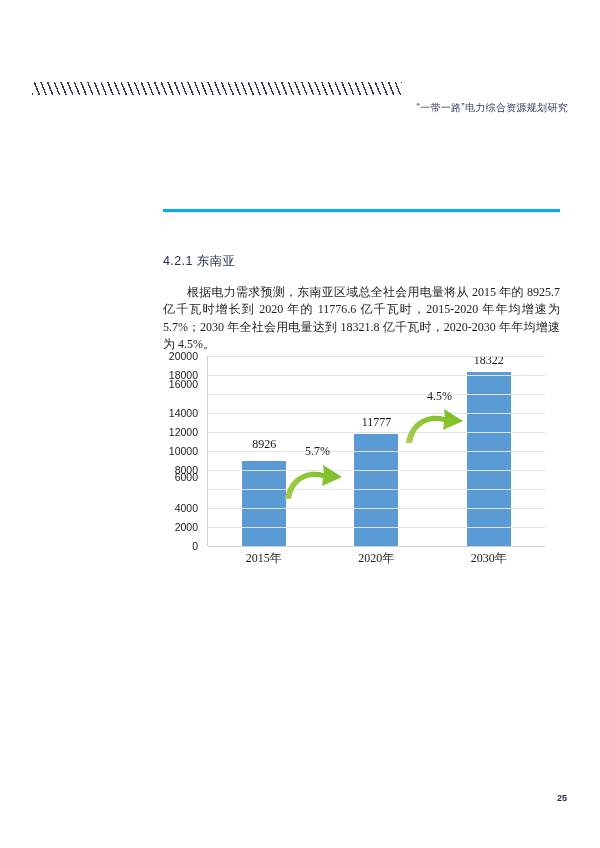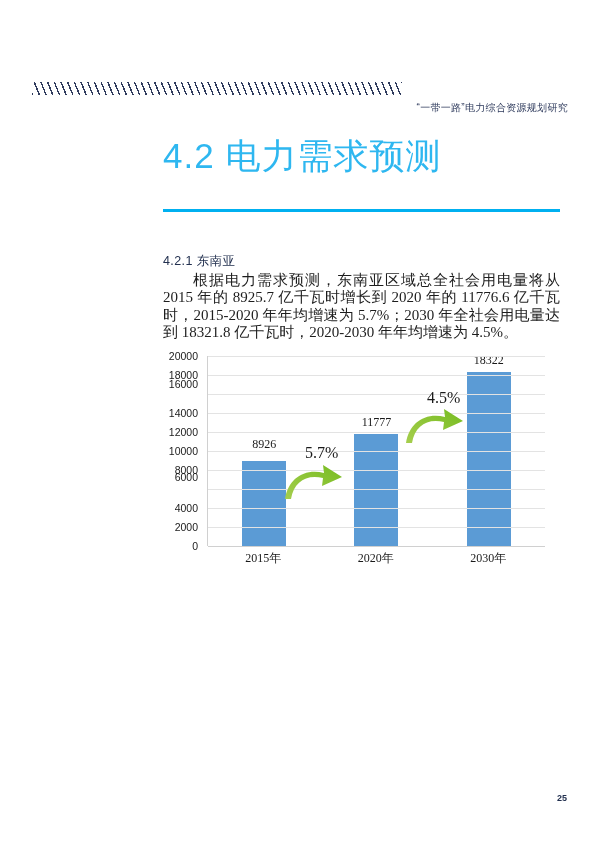--- a/index.html
+++ b/index.html
@@ -87,24 +87,24 @@
     color: #22304f;
     letter-spacing: 0.4px;
     white-space: nowrap;
     margin-top: 12px;
   }
 
   
   .body-para {
     position: absolute;
     left: 163px;
-    top: 272px;
+    top: 284px;
     width: 397px;
     font-family: "Liberation Serif", "DejaVu Serif", serif;
-    font-size: 15px;
+    font-size: 12px;
     line-height: 17.4px;
     color: #1d1d1d;
     text-align: justify;
     text-indent: 2em;
   }
 
   
   .chart-block {
     position: absolute;
     left: 155px;
@@ -174,35 +174,35 @@
     font-size: 12px;
     color: #1a1a1a;
     white-space: nowrap;
   }
   .x-axis {
     position: absolute;
     left: 52px;
     right: 0;
     top: 194px;
     display: flex;
-    justify-content: flex-start;
+    justify-content: flex-end;
   }
   .x-tick {
     width: 33.3%;
     text-align: center;
     font-family: "Liberation Serif", "DejaVu Serif", serif;
     font-size: 12px;
     color: #1a1a1a;
     white-space: nowrap;
   }
 
   .growth-annotation {
     position: absolute;
     font-family: "Liberation Serif", "DejaVu Serif", serif;
-    font-size: 16px;
+    font-size: 12px;
     color: #1a1a1a;
     white-space: nowrap;
   }
   .arrow-svg { position: absolute; }
 
   
   .figure-caption {
     position: absolute;
     left: 0;
     right: 0;
@@ -229,21 +229,20 @@
 </head>
 <body>
 
 <div class="page">
 
   <div class="header">
     <div class="hatch"></div>
     <div class="header-title">“一带一路”电力综合资源规划研究</div>
   </div>
 
-  <div class="section-title">4.2 电力需求预测</div>
   <div class="title-rule"></div>
 
   <div class="subsection-title">4.2.1 东南亚</div>
 
   <div class="body-para">根据电力需求预测，东南亚区域总全社会用电量将从 2015 年的 8925.7 亿千瓦时增长到 2020 年的 11776.6 亿千瓦时，2015-2020 年年均增速为 5.7%；2030 年全社会用电量达到 18321.8 亿千瓦时，2020-2030 年年均增速为 4.5%。</div>
 
   <div class="chart-block">
     <div class="y-axis">
         <div class="y-tick" style="top: 0px;">20000</div>
         <div class="y-tick" style="top: 19px;">18000</div>

